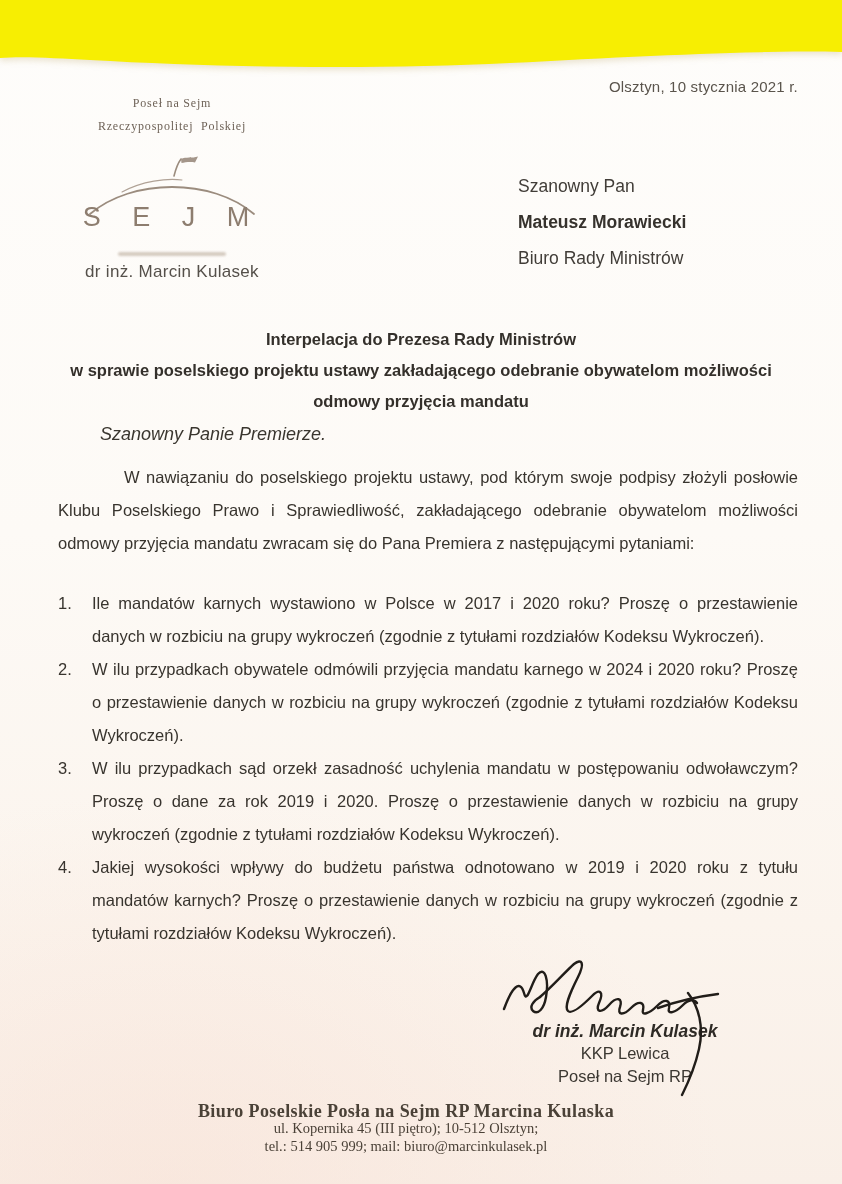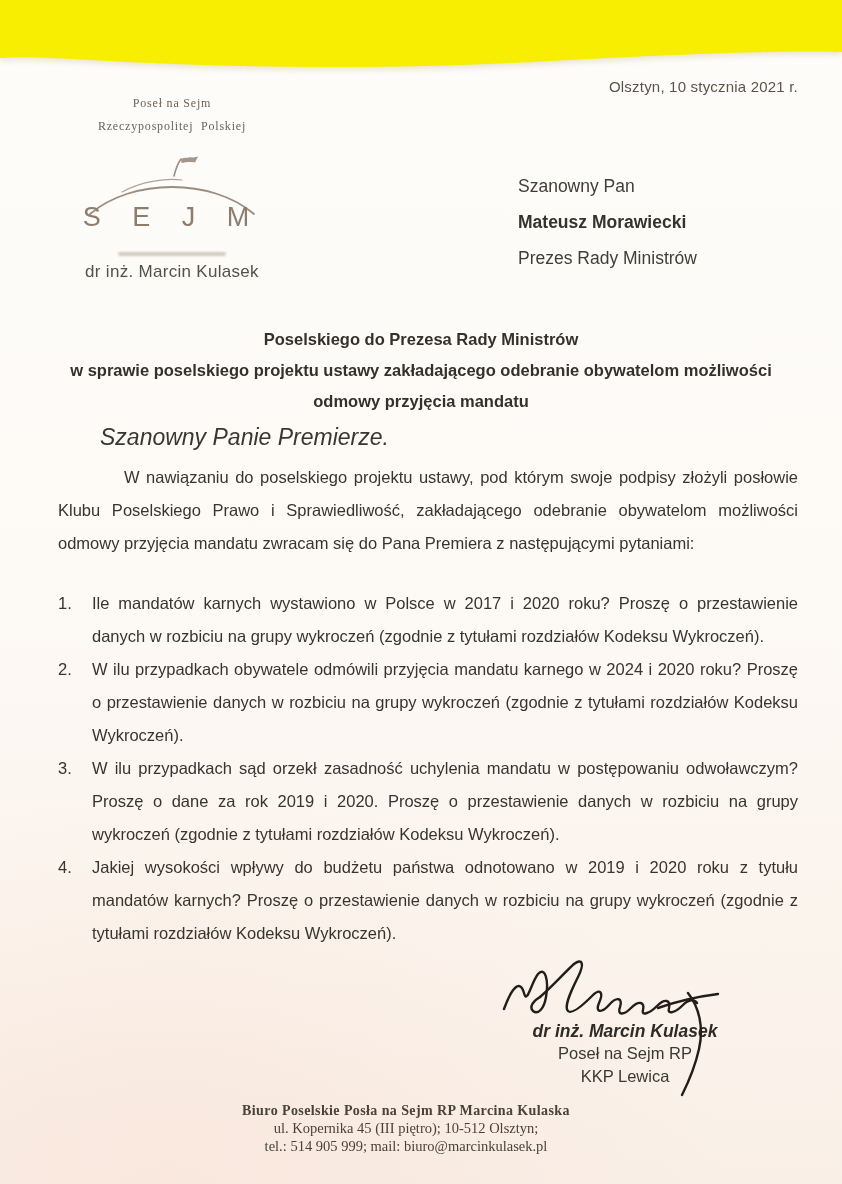--- a/index.html
+++ b/index.html
@@ -72,21 +72,21 @@
     font-weight: bold;
     font-size: 16.5px;
     line-height: 31px;
     color: #34302b;
   }
 
   .greeting {
     position: absolute;
     top: 424px; left: 100px;
     font-style: italic;
-    font-size: 23px;
+    font-size: 18px;
     color: #3a362f;
   }
 
   
   .bodytext {
     position: absolute;
     top: 461px; left: 58px;
     width: 740px;
     font-size: 16.5px;
     color: #38342e;
@@ -110,21 +110,21 @@
   .signer-title { font-size: 16.5px; line-height: 23px; color: #3c3832; }
 
   
   .footer {
     position: absolute;
     top: 1102px; left: 0; right: 30px;
     text-align: center;
     font-family: "Liberation Serif", serif;
     color: #4a4137;
   }
-  .footer .f1 { font-weight: bold; font-size: 14px; line-height: 18px; letter-spacing: 0.4px; }
+  .footer .f1 { font-weight: bold; font-size: 18px; line-height: 18px; letter-spacing: 0.4px; }
   .footer .f2, .footer .f3 { font-size: 14.5px; line-height: 17.5px; }
 </style>
 </head>
 <body>
 
 <div class="photo">
 
   <div class="band">
     <svg width="842" height="84" viewBox="0 0 842 84" xmlns="http://www.w3.org/2000/svg">
       <path d="M0 0 H842 V52 C760 50 640 56 510 63 C370 70 210 67 90 60 C55 58 22 56 0 58 Z" fill="#f7ee02"></path>
@@ -148,25 +148,25 @@
         <text x="90" y="72" text-anchor="middle" font-family="Liberation Sans, sans-serif" font-size="27" letter-spacing="12" fill="#8d7d6f">S E J M</text>
       </svg>
       <div class="lh-subtext-bar"></div>
     </div>
     <div class="lh-author">dr inż. Marcin Kulasek</div>
   </div>
 
   <div class="recipient">
     <div class="r-line">Szanowny Pan</div>
     <div class="r-line r-name">Mateusz Morawiecki</div>
-    <div class="r-line">Prezes Rady Ministrów</div>
+    <div class="r-line">Biuro Rady Ministrów</div>
   </div>
 
   <div class="subject">
-    <div>Poselskiego do Prezesa Rady Ministrów</div>
+    <div>Interpelacja do Prezesa Rady Ministrów</div>
     <div>w sprawie poselskiego projektu ustawy zakładającego odebranie obywatelom możliwości odmowy przyjęcia mandatu</div>
   </div>
 
   <div class="greeting">Szanowny Panie Premierze.</div>
 
   <div class="bodytext">
     <p class="intro">W nawiązaniu do poselskiego projektu ustawy, pod którym swoje podpisy złożyli posłowie Klubu Poselskiego Prawo i Sprawiedliwość, zakładającego odebranie obywatelom możliwości odmowy przyjęcia mandatu zwracam się do Pana Premiera z następującymi pytaniami:</p>
 
     <div class="q-row">
       <span class="q-num">1.</span>
@@ -191,22 +191,22 @@
       <svg width="240" height="150" viewBox="0 0 240 150" xmlns="http://www.w3.org/2000/svg">
         <g stroke="#211d19" stroke-width="2.4" fill="none" stroke-linecap="round" stroke-linejoin="round">
           <path d="M6 52 C14 30 22 22 26 36 C29 48 33 26 40 17 C47 9 51 23 48 40 C46 52 40 58 35 54 C31 50 35 44 42 40"></path>
           <path d="M42 40 C54 30 68 14 76 7 C84 1 87 6 80 20 C71 38 66 50 70 54 C74 58 86 47 94 39 C102 31 106 35 101 46 C97 55 103 57 111 48 C119 39 125 41 122 50 C119 58 125 59 133 51 C141 43 147 45 145 53 C143 59 151 57 159 49 C167 41 173 43 171 51 C169 58 177 56 185 48 C191 42 196 42 199 46"></path>
           <path d="M160 51 C180 44 204 39 220 37"></path>
           <path d="M190 36 C201 50 206 70 201 92 C197 110 190 126 184 138"></path>
         </g>
       </svg>
     </div>
     <div class="signer-name">dr inż. Marcin Kulasek</div>
+    <div class="signer-title">KKP Lewica</div>
     <div class="signer-title">Poseł na Sejm RP</div>
-    <div class="signer-title">KKP Lewica</div>
   </div>
 
   <div class="footer">
     <div class="f1">Biuro Poselskie Posła na Sejm RP Marcina Kulaska</div>
     <div class="f2">ul. Kopernika 45 (III piętro); 10-512 Olsztyn;</div>
     <div class="f3">tel.: 514 905 999; mail: biuro@marcinkulasek.pl</div>
   </div>
 
 </div>
 

